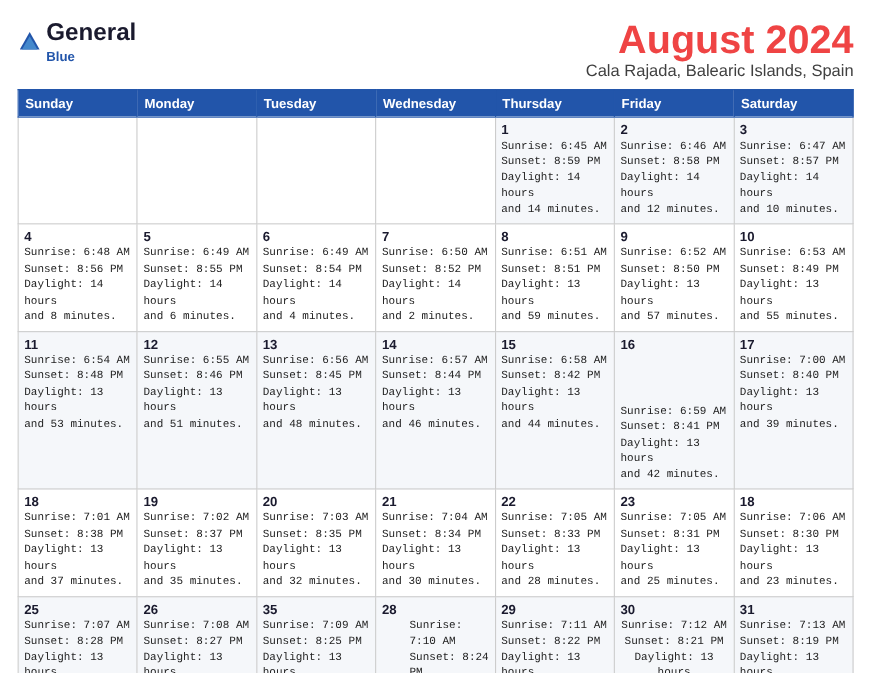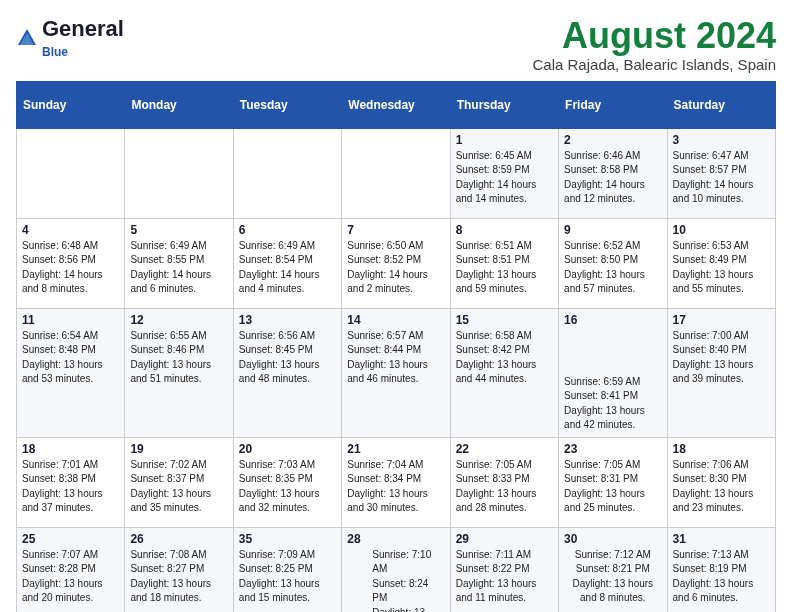--- a/index.html
+++ b/index.html
@@ -20,32 +20,32 @@
       display: flex;
       align-items: center;
       gap: 4px;
     }
     .logo-text-general { font-size: 22px; font-weight: bold; color: #1a1a2e; }
     .logo-text-blue { font-size: 12px; font-weight: bold; color: #2255aa; }
     .logo-icon {
       width: 22px; height: 22px;
     }
     .title-block { text-align: right; }
-    .month-title { font-size: 36px; font-weight: bold; color: #15803d; line-height: 1.1; }
+    .month-title { font-size: 36px; font-weight: bold; color: #ef4444; line-height: 1.1; }
     .location { font-size: 15px; color: #404040; }
     table {
       width: 100%;
       border-collapse: collapse;
       font-size: 10.5px;
     }
     thead tr th {
       background: #2255aa;
       color: #fff;
       text-align: left;
-      padding: 16px 6px;
+      padding: 5px 6px;
       font-size: 12px;
       font-weight: bold;
       border: 1px solid #2255aa;
     }
     tbody tr td {
       vertical-align: top;
       border: 1px solid #ccc;
       padding: 4px 5px;
       min-height: 80px;
       height: 90px;
@@ -55,20 +55,21 @@
       font-weight: bold;
       font-size: 12px;
       color: #1a1a2e;
       display: block;
       margin-bottom: 2px;
     }
     .day-info {
       color: #222;
       font-size: 10px;
       line-height: 1.45;
+      font-family: Liberation Mono, monospace;
     }
     tbody tr:nth-child(odd) td { background: #f5f7fa; }
     tbody tr:nth-child(even) td { background: #fff; }
     .empty { background: #fff !important; }
   </style>
 </head>
 <body>
 
 <div class="header">
   <div class="logo">

